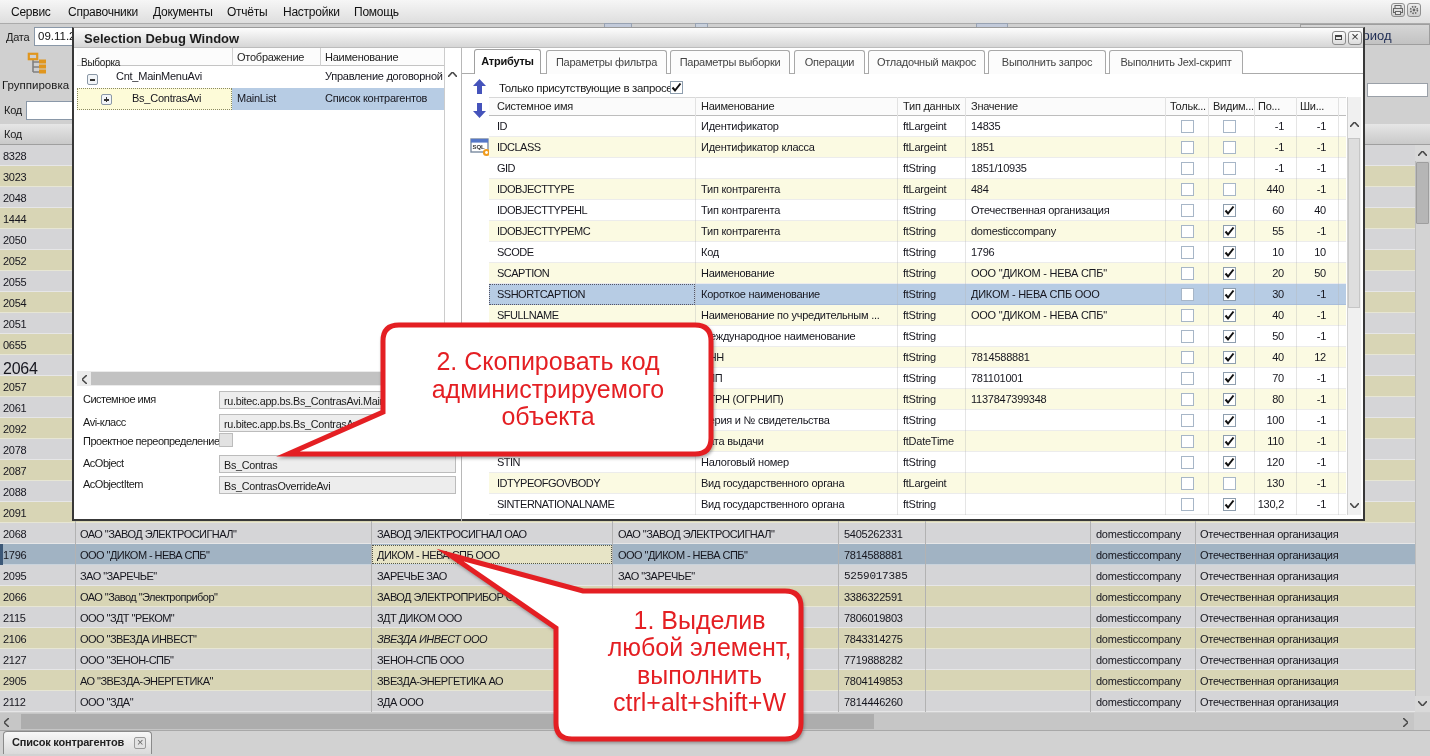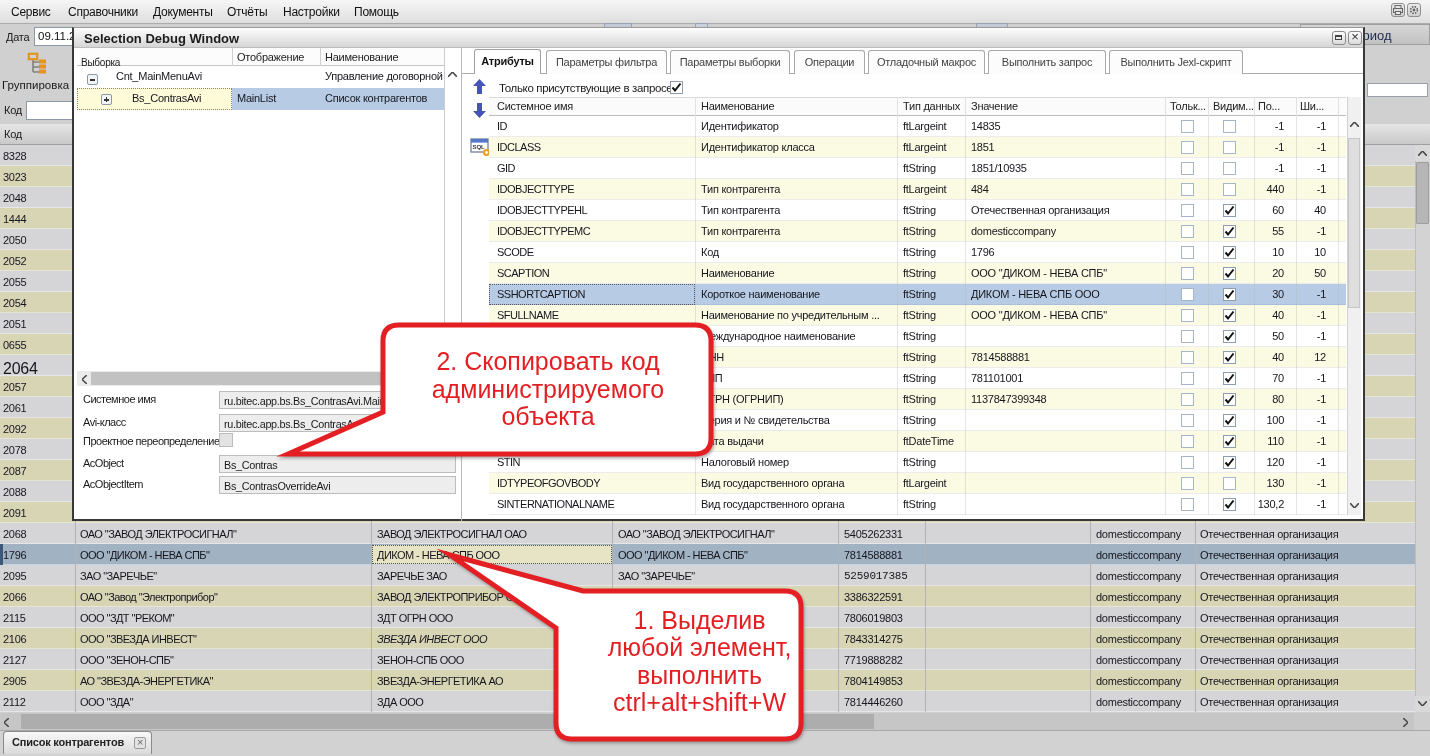--- a/index.html
+++ b/index.html
@@ -116,21 +116,21 @@
 <div class="abs" style="left:0px;top:586px;width:1430px;height:21px;background:#d8d5b5;border-bottom:1px solid rgba(250,250,250,0.45);"></div>
 <div class="t" style="left:3px;top:591px;font-size:11px;letter-spacing:-0.25px;color:#16161e;">2066</div>
 <div class="t" style="left:80px;top:591px;font-size:11px;letter-spacing:-0.55px;color:#16161e;">ОАО "Завод "Электроприбор"</div>
 <div class="t" style="left:377px;top:591px;font-size:11px;letter-spacing:-0.55px;color:#16161e;">ЗАВОД ЭЛЕКТРОПРИБОР ОАО</div>
 <div class="t" style="left:844px;top:591px;font-size:11px;letter-spacing:-0.25px;color:#16161e;">3386322591</div>
 <div class="t" style="left:1096px;top:591px;font-size:11px;letter-spacing:-0.25px;color:#16161e;">domesticcompany</div>
 <div class="t" style="left:1200px;top:591px;font-size:11px;letter-spacing:-0.25px;color:#16161e;">Отечественная организация</div>
 <div class="abs" style="left:0px;top:607px;width:1430px;height:21px;background:#d5d5d7;border-bottom:1px solid rgba(250,250,250,0.45);"></div>
 <div class="t" style="left:3px;top:612px;font-size:11px;letter-spacing:-0.25px;color:#16161e;">2115</div>
 <div class="t" style="left:80px;top:612px;font-size:11px;letter-spacing:-0.55px;color:#16161e;">ООО "ЗДТ "РЕКОМ"</div>
-<div class="t" style="left:377px;top:612px;font-size:11px;letter-spacing:-0.55px;color:#16161e;">ЗДТ ОГРН ООО</div>
+<div class="t" style="left:377px;top:612px;font-size:11px;letter-spacing:-0.55px;color:#16161e;">ЗДТ ДИКОМ ООО</div>
 <div class="t" style="left:844px;top:612px;font-size:11px;letter-spacing:-0.25px;color:#16161e;">7806019803</div>
 <div class="t" style="left:1096px;top:612px;font-size:11px;letter-spacing:-0.25px;color:#16161e;">domesticcompany</div>
 <div class="t" style="left:1200px;top:612px;font-size:11px;letter-spacing:-0.25px;color:#16161e;">Отечественная организация</div>
 <div class="abs" style="left:0px;top:628px;width:1430px;height:21px;background:#d8d5b5;border-bottom:1px solid rgba(250,250,250,0.45);"></div>
 <div class="t" style="left:3px;top:633px;font-size:11px;letter-spacing:-0.25px;color:#16161e;">2106</div>
 <div class="t" style="left:80px;top:633px;font-size:11px;letter-spacing:-0.55px;color:#16161e;">ООО "ЗВЕЗДА ИНВЕСТ"</div>
 <div class="t" style="left:377px;top:633px;font-size:11px;letter-spacing:-0.55px;color:#16161e;font-style:italic;">ЗВЕЗДА ИНВЕСТ ООО</div>
 <div class="t" style="left:844px;top:633px;font-size:11px;letter-spacing:-0.25px;color:#16161e;">7843314275</div>
 <div class="t" style="left:1096px;top:633px;font-size:11px;letter-spacing:-0.25px;color:#16161e;">domesticcompany</div>
 <div class="t" style="left:1200px;top:633px;font-size:11px;letter-spacing:-0.25px;color:#16161e;">Отечественная организация</div>

